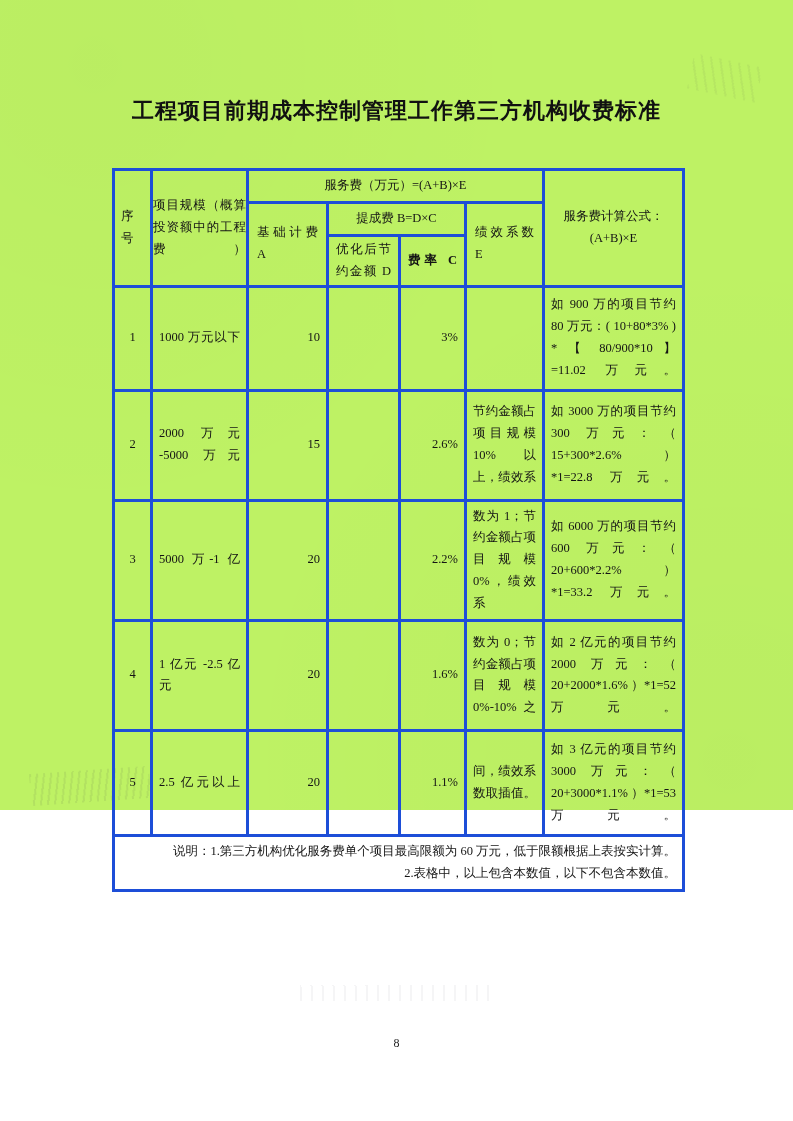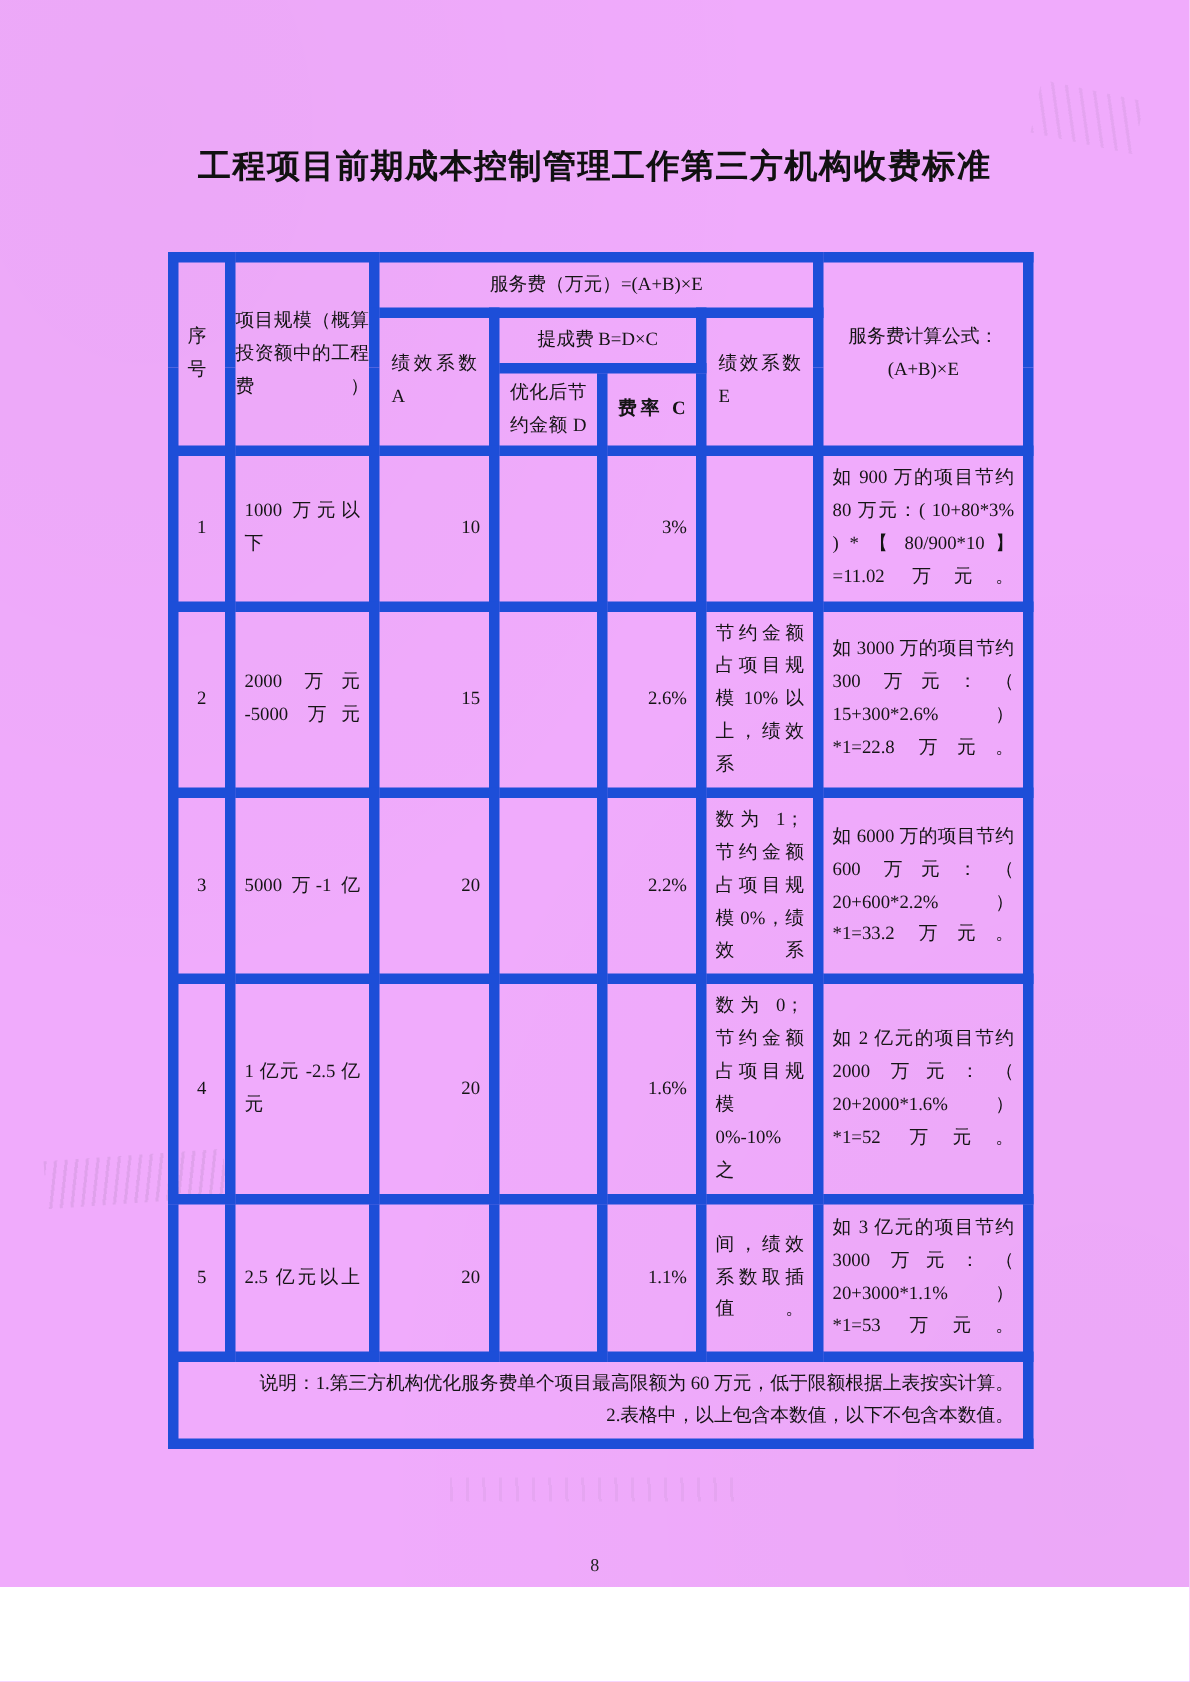--- a/index.html
+++ b/index.html
@@ -11,22 +11,22 @@
     height: 1121px;
     background: #ffffff;
     font-family: "Liberation Serif", "DejaVu Serif", serif;
     color: #1a1a1a;
     position: relative;
     overflow: hidden;
   }
   .page {
     position: relative;
     width: 793px;
-    height: 1058px;
-    background: #f0abfc;
+    height: 810px;
+    background: #bef264;
   }
   
   .page:before {
     content: "";
     position: absolute;
     inset: 0;
     background:
       radial-gradient(ellipse at 12% 8%, rgba(0,0,0,0.018), rgba(0,0,0,0) 45%),
       radial-gradient(ellipse at 92% 94%, rgba(0,0,0,0.02), rgba(0,0,0,0) 50%);
     pointer-events: none;
@@ -48,21 +48,21 @@
     top: 168px;
     left: 112px;
     width: 570px;
   }
   table.fee {
     border-collapse: collapse;
     width: 570px;
     table-layout: fixed;
   }
   table.fee td, table.fee th {
-    border: 7px solid #1d4ed8;
+    border: 3px solid #1d4ed8;
     font-weight: normal;
     font-size: 12.5px;
     line-height: 1.75;
     color: #141414;
     padding: 4px 6px;
     vertical-align: middle;
     font-family: "Liberation Serif", "DejaVu Serif", serif;
   }
   .c-center { text-align: center; }
   .c-just {
@@ -186,21 +186,21 @@
         <tr class="hdr-top">
           <td rowspan="3" class="c-just">序号</td>
           <td rowspan="3" class="c-just" style="padding:6px 0;">项目规模（概算投资额中的工程费）</td>
           <td colspan="4" class="c-center">服务费（万元）=(A+B)×E</td>
           <td rowspan="3" class="c-center">
             <div>服务费计算公式：</div>
             <div>(A+B)×E</div>
           </td>
         </tr>
         <tr>
-          <td rowspan="2" class="c-just" style="padding:6px 8px;">绩效系数 A</td>
+          <td rowspan="2" class="c-just" style="padding:6px 8px;">基础计费 A</td>
           <td colspan="2" class="c-center">提成费 B=D×C</td>
           <td rowspan="2" class="c-just" style="padding:6px 8px;">绩效系数 E</td>
         </tr>
         <tr>
           <td class="c-just" style="padding:2px 7px;">优化后节约金额 D</td>
           <td class="c-just" style="padding:6px 7px;font-weight:bold;">费率 C</td>
         </tr>
 
         <tr class="row-1">
           <td class="seq-cell">1</td>

